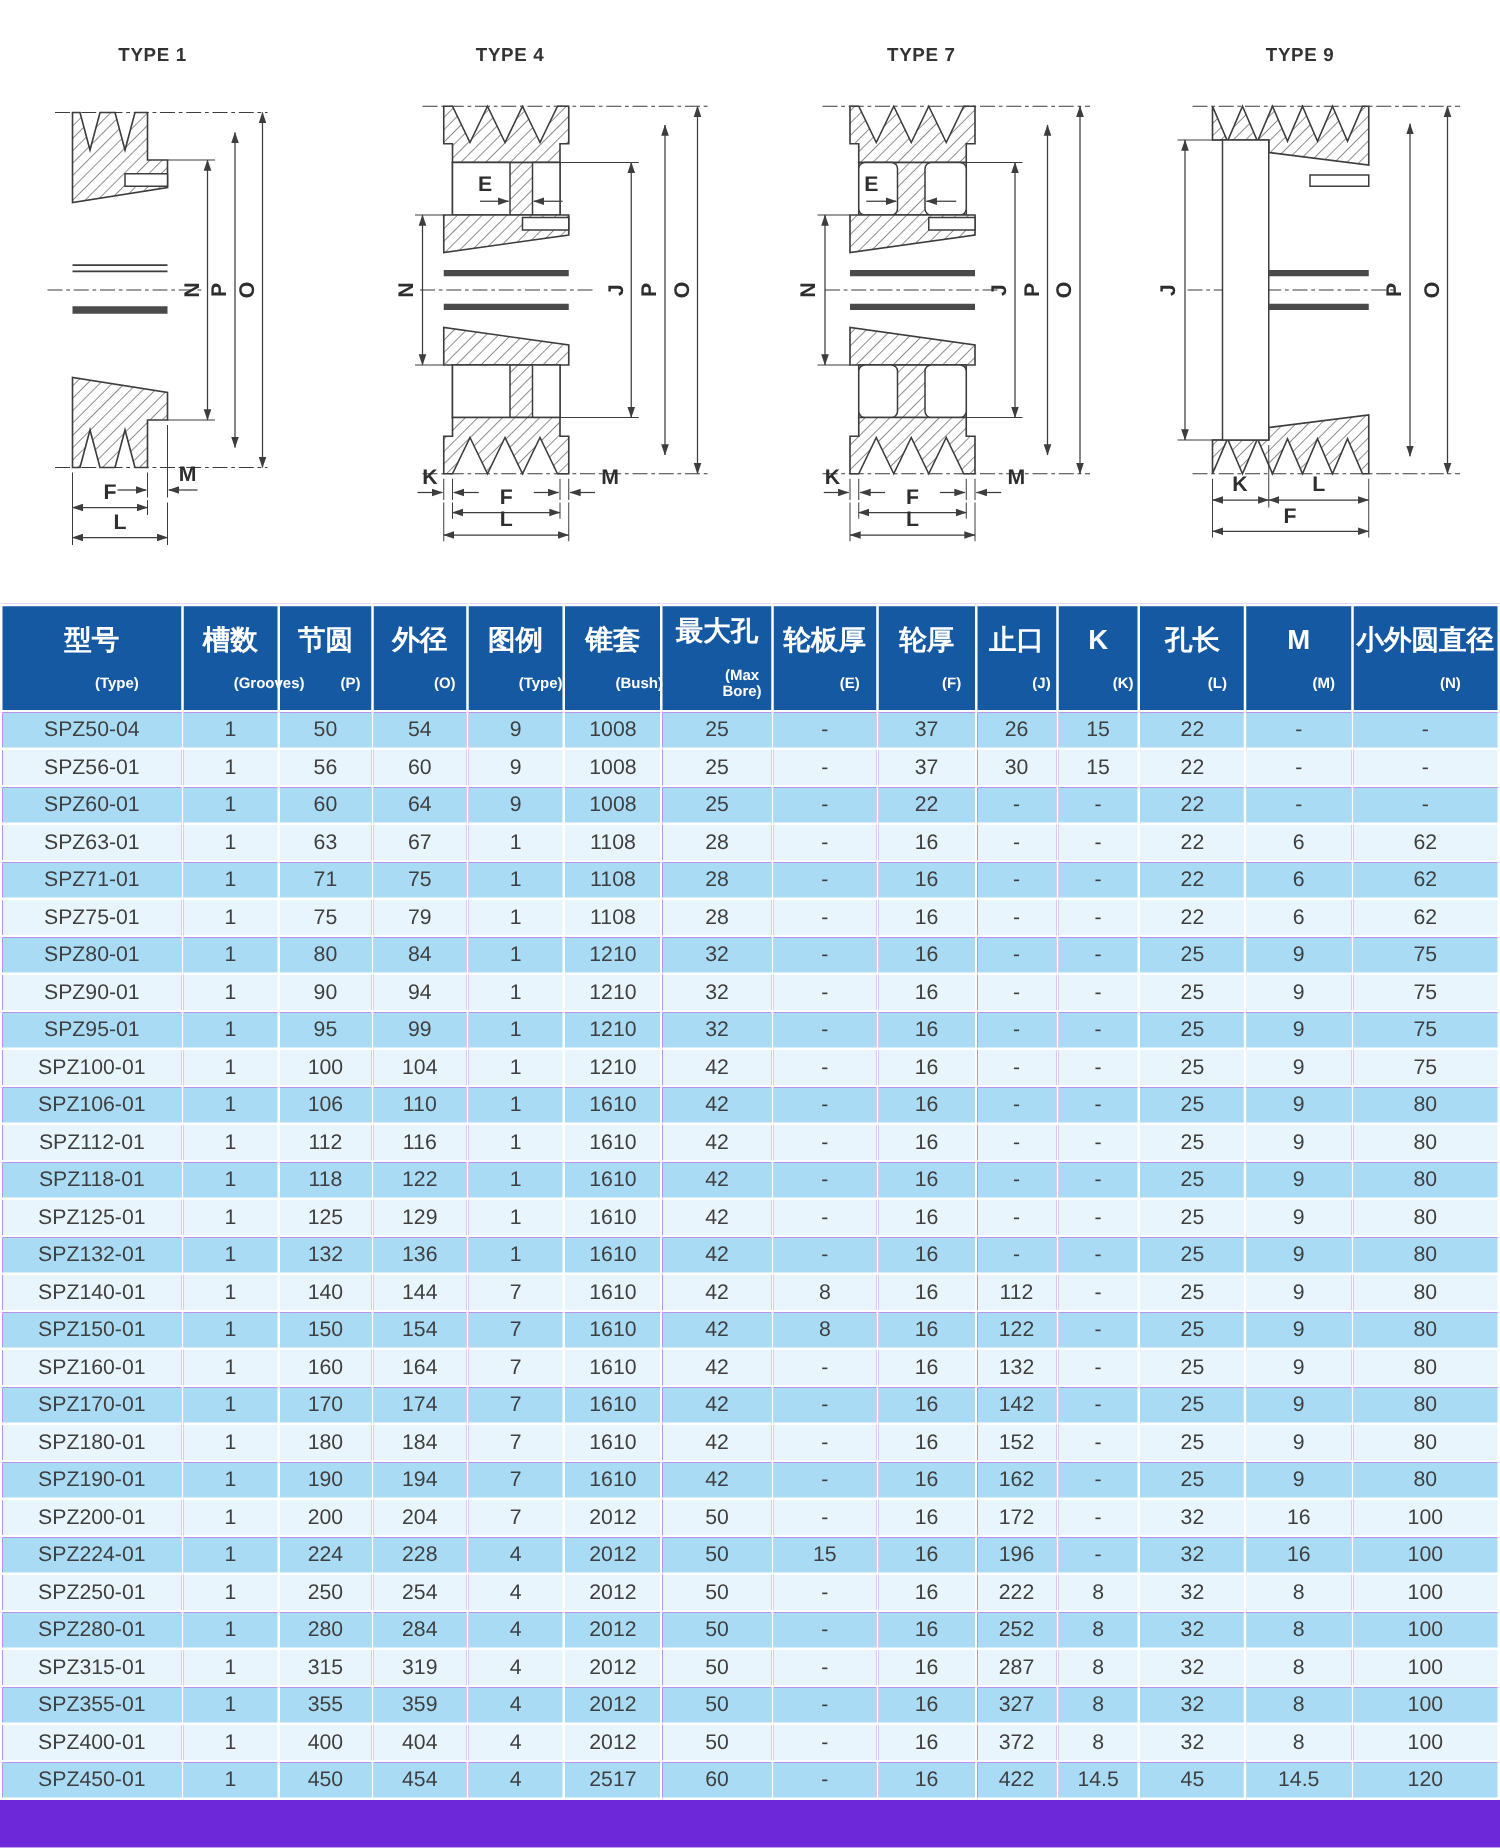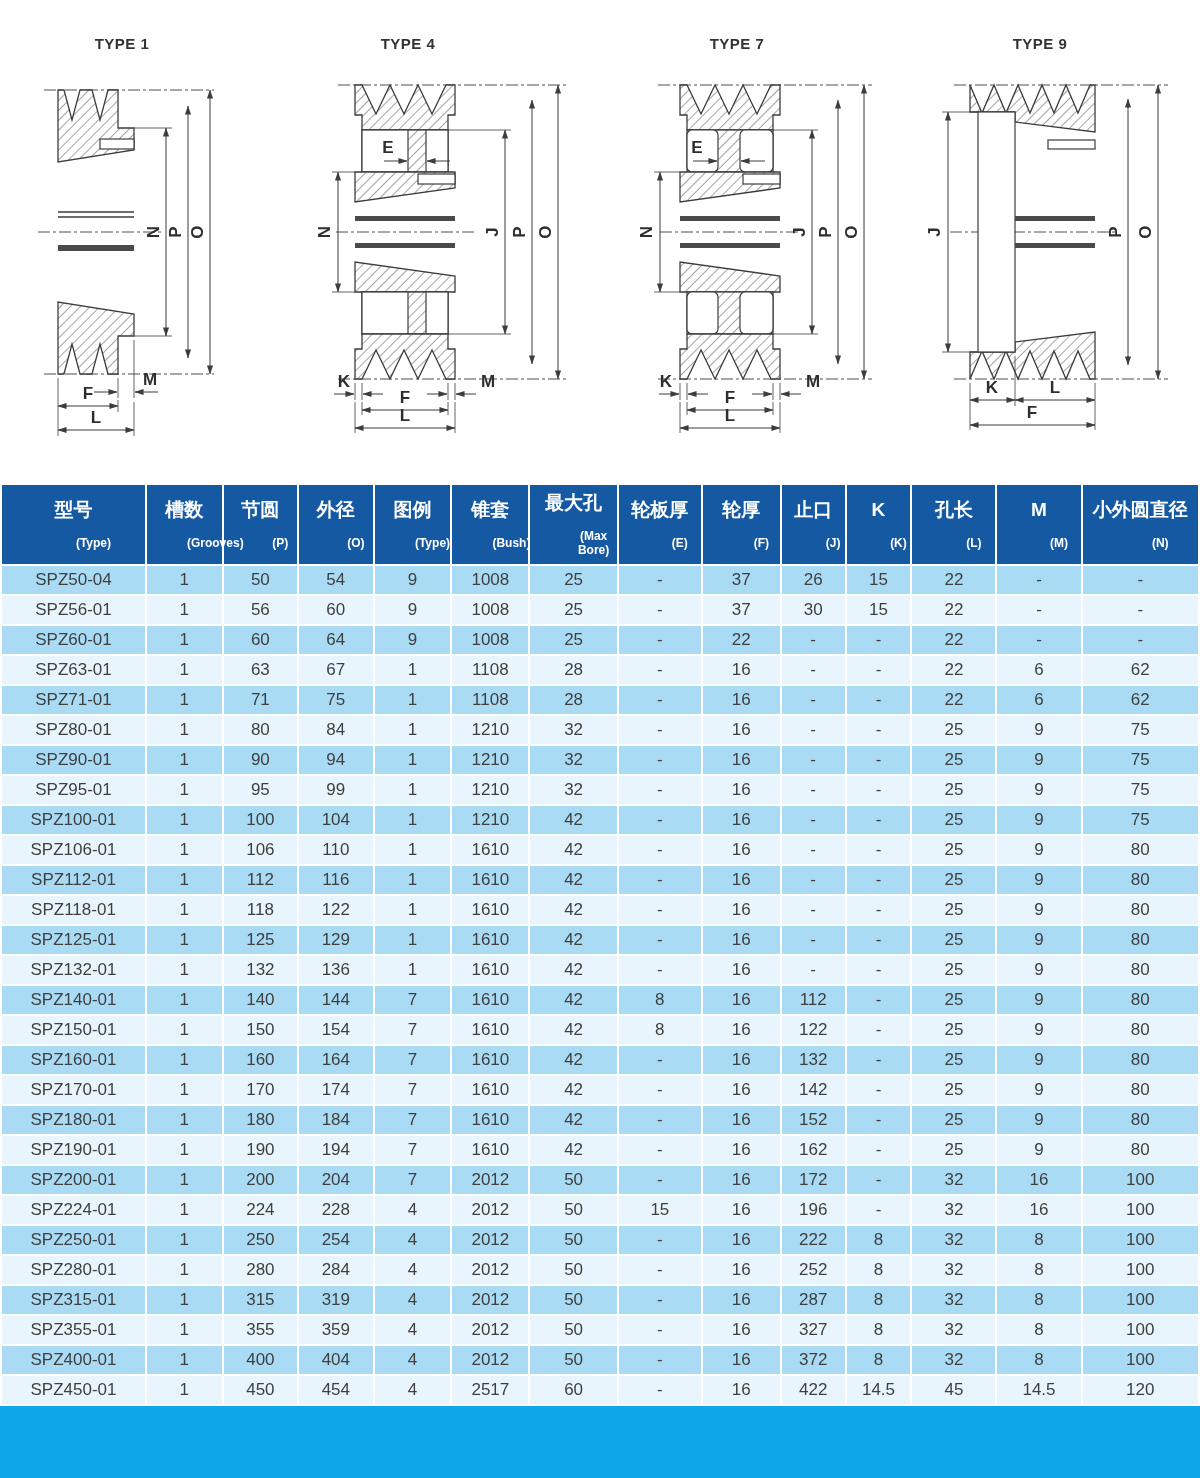--- a/index.html
+++ b/index.html
@@ -1,35 +1,35 @@
 <!DOCTYPE html>
 <html><head>
 <meta charset="utf-8">
 <style>
   html,body{margin:0;padding:0;background:#fff;}
   body{width:1200px;font-family:"Liberation Sans", sans-serif;}
-  .page{width:1200px;height:1478px;background:#0ea5e9;overflow:hidden;}
+  .page{width:1200px;height:1478px;background:#6d28d9;overflow:hidden;}
   .diagrams{display:flex;height:483px;background:#fff;}
   .diagram{width:300px;height:483px;}
   
   .dtitle{font:bold 15px "Liberation Sans",sans-serif;fill:#333;letter-spacing:.5px;}
   .dimlabel{font:bold 17px "Liberation Sans",sans-serif;fill:#2e2e2e;}
   .body-line{stroke:#3d3d3d;stroke-width:1.4;fill:none;}
   .hatched{fill:url(#hatch);stroke:#3d3d3d;stroke-width:1.3;}
   .whitefill{fill:#fff;stroke:#3d3d3d;stroke-width:1.2;}
   .dim{stroke:#3d3d3d;stroke-width:1;fill:none;marker-start:url(#ar);marker-end:url(#ar);}
   .dimE{stroke:#3d3d3d;stroke-width:1;fill:none;marker-end:url(#ar);}
   .dimS{stroke:#3d3d3d;stroke-width:1;fill:none;marker-start:url(#ar);}
   .ext{stroke:#3d3d3d;stroke-width:.8;fill:none;}
   .cl{stroke:#3d3d3d;stroke-width:.9;fill:none;stroke-dasharray:12 3 3 3;}
   .bore{fill:#4a4a4a;stroke:none;}
   
   table.spec{width:1200px;border-collapse:collapse;table-layout:fixed;}
   table.spec th{background:#1559a3;color:#fff;border:2px solid #fff;padding:6px 0 7px;vertical-align:middle;}
-  table.spec th .zh{font-size:19px;font-weight:bold;line-height:1.25;}
+  table.spec th .zh{font-size:22px;font-weight:bold;line-height:1.25;}
   table.spec th .en{font-size:12px;font-weight:bold;line-height:1.15;margin-top:15px;padding-left:40px;}
   table.spec td{height:28px;text-align:center;font-size:17px;color:#3f3f3f;border:2px solid #fff;padding:0;white-space:nowrap;overflow:hidden;}
   table.spec tbody tr:nth-child(odd) td{background:#a9dbf5;}
   table.spec tbody tr:nth-child(even) td{background:#e9f5fc;}
 </style>
 </head>
 <body>
 
 <div class="page">
 
@@ -424,20 +424,36 @@
           <td>28</td>
           <td>-</td>
           <td>16</td>
           <td>-</td>
           <td>-</td>
           <td>22</td>
           <td>6</td>
           <td>62</td>
         </tr>
         <tr>
+          <td>SPZ75-01</td>
+          <td>1</td>
+          <td>75</td>
+          <td>79</td>
+          <td>1</td>
+          <td>1108</td>
+          <td>28</td>
+          <td>-</td>
+          <td>16</td>
+          <td>-</td>
+          <td>-</td>
+          <td>22</td>
+          <td>6</td>
+          <td>62</td>
+        </tr>
+        <tr>
           <td>SPZ80-01</td>
           <td>1</td>
           <td>80</td>
           <td>84</td>
           <td>1</td>
           <td>1210</td>
           <td>32</td>
           <td>-</td>
           <td>16</td>
           <td>-</td>

